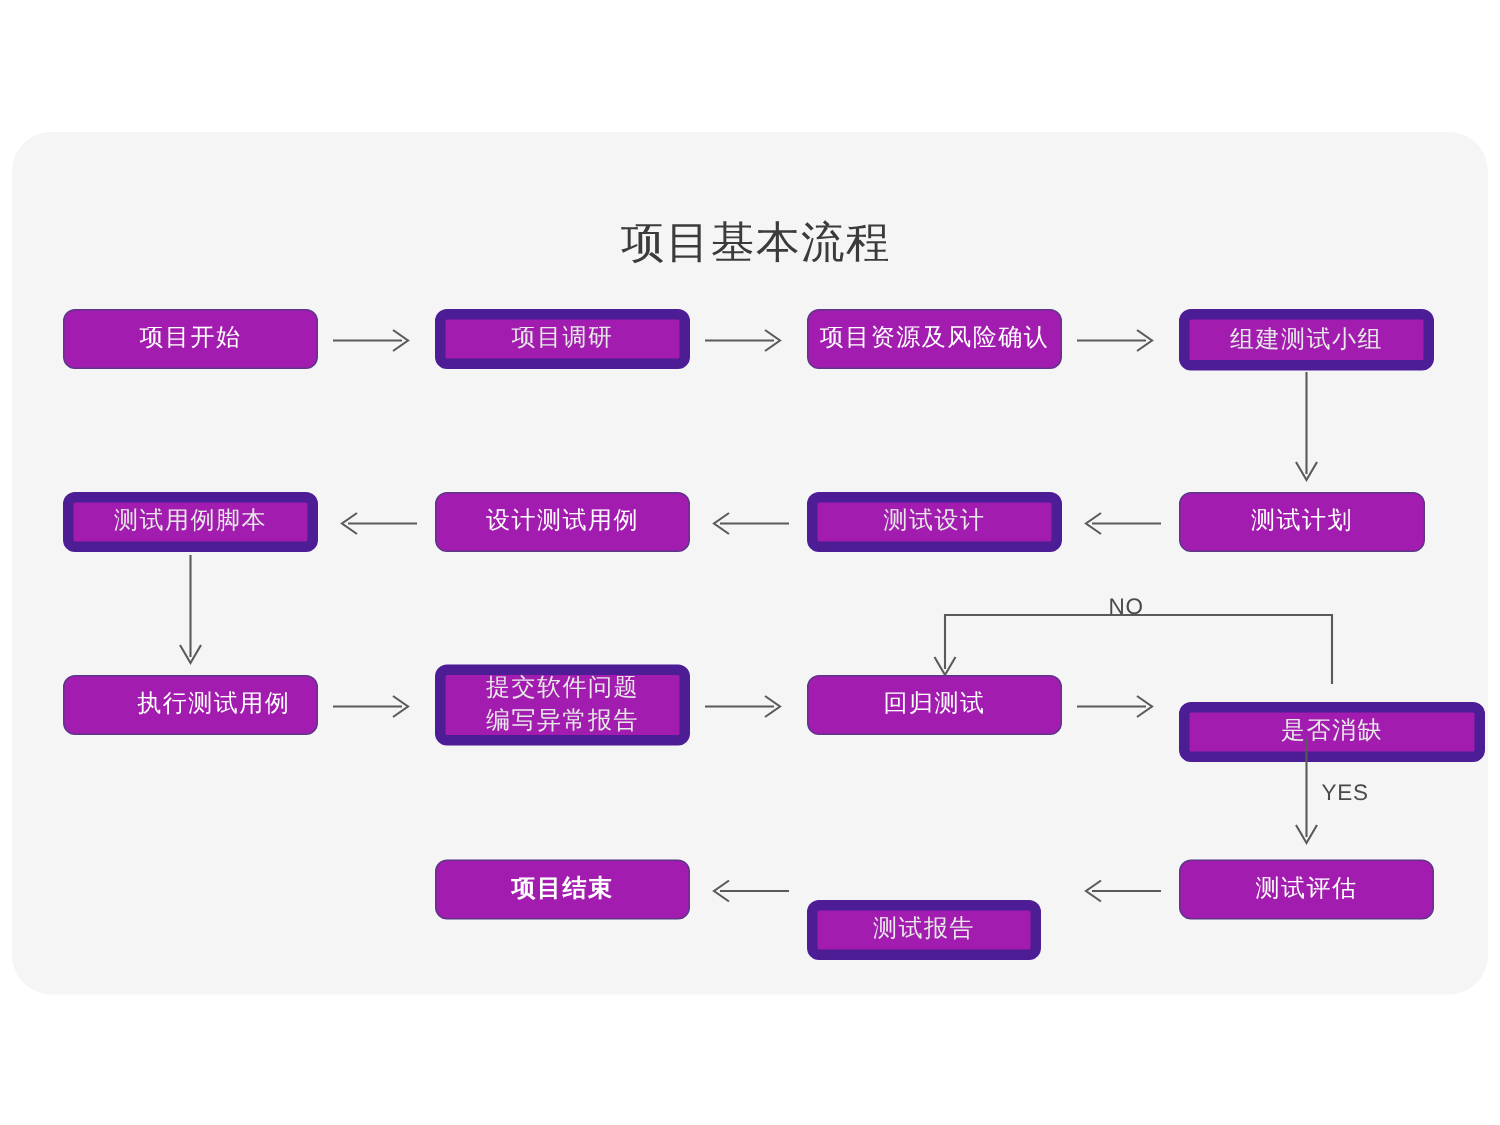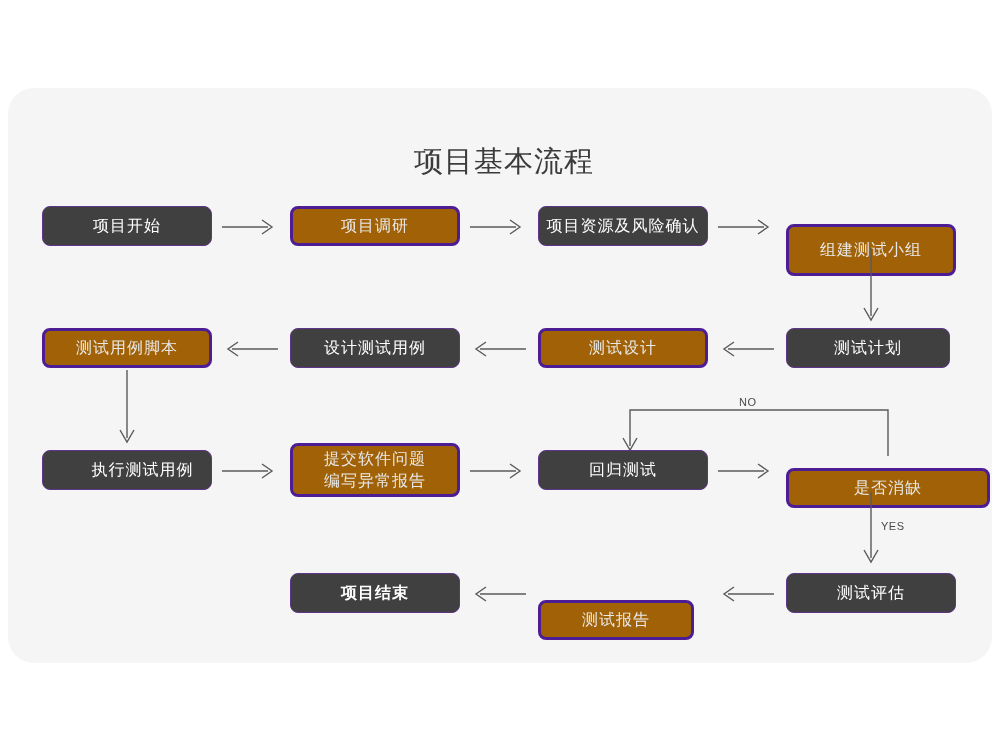--- a/index.html
+++ b/index.html
@@ -41,39 +41,39 @@
     display: flex;
     align-items: center;
     justify-content: center;
     text-align: center;
     font-size: 16px;
     line-height: 22px;
     letter-spacing: 1px;
     white-space: pre-line;
   }
   .node.purple {
-    background: #404040;
+    background: #a21caf;
     border: 1px solid #5f3589;
     color: #ffffff;
   }
   .node.gray {
-    background: #a16207;
-    border: 3px solid #4c1d95;
+    background: #a21caf;
+    border: 7px solid #4c1d95;
     color: #e8e8e8;
   }
   .conn {
     position: absolute;
   }
   .conn svg {
     display: block;
     overflow: visible;
   }
   .branch-label {
     position: absolute;
-    font-size: 11px;
+    font-size: 15px;
     color: #4a4a4a;
     letter-spacing: 0.5px;
   }
 </style>
 </head>
 <body>
 
 <div id="canvas">
 
   <div id="chart-title">项目基本流程</div>
@@ -98,21 +98,21 @@
 
   <div class="node purple" style="left:530px; top:118px; width:170px; height:40px;">项目资源及风险确认</div>
 
   <div class="conn" style="left:708px; top:130px; width:60px; height:18px;">
     <svg width="60" height="18" viewBox="0 0 60 18">
       <path d="M2 9 H48" stroke="#5a5a5a" stroke-width="1.4" fill="none"></path>
       <path d="M42 2 L52 9 L42 16" stroke="#5a5a5a" stroke-width="1.4" fill="none"></path>
     </svg>
   </div>
 
-  <div class="node gray" style="left:778px; top:136px; width:170px; height:52px;">组建测试小组</div>
+  <div class="node gray" style="left:778px; top:118px; width:170px; height:41px;">组建测试小组</div>
 
   <div class="conn" style="left:853px; top:160px; width:20px; height:80px;">
     <svg width="20" height="80" viewBox="0 0 20 80">
       <path d="M10 0 V68" stroke="#5a5a5a" stroke-width="1.4" fill="none"></path>
       <path d="M3 60 L10 72 L17 60" stroke="#5a5a5a" stroke-width="1.4" fill="none"></path>
     </svg>
   </div>
 
   <div class="node gray" style="left:34px; top:240px; width:170px; height:40px;">测试用例脚本</div>
 

